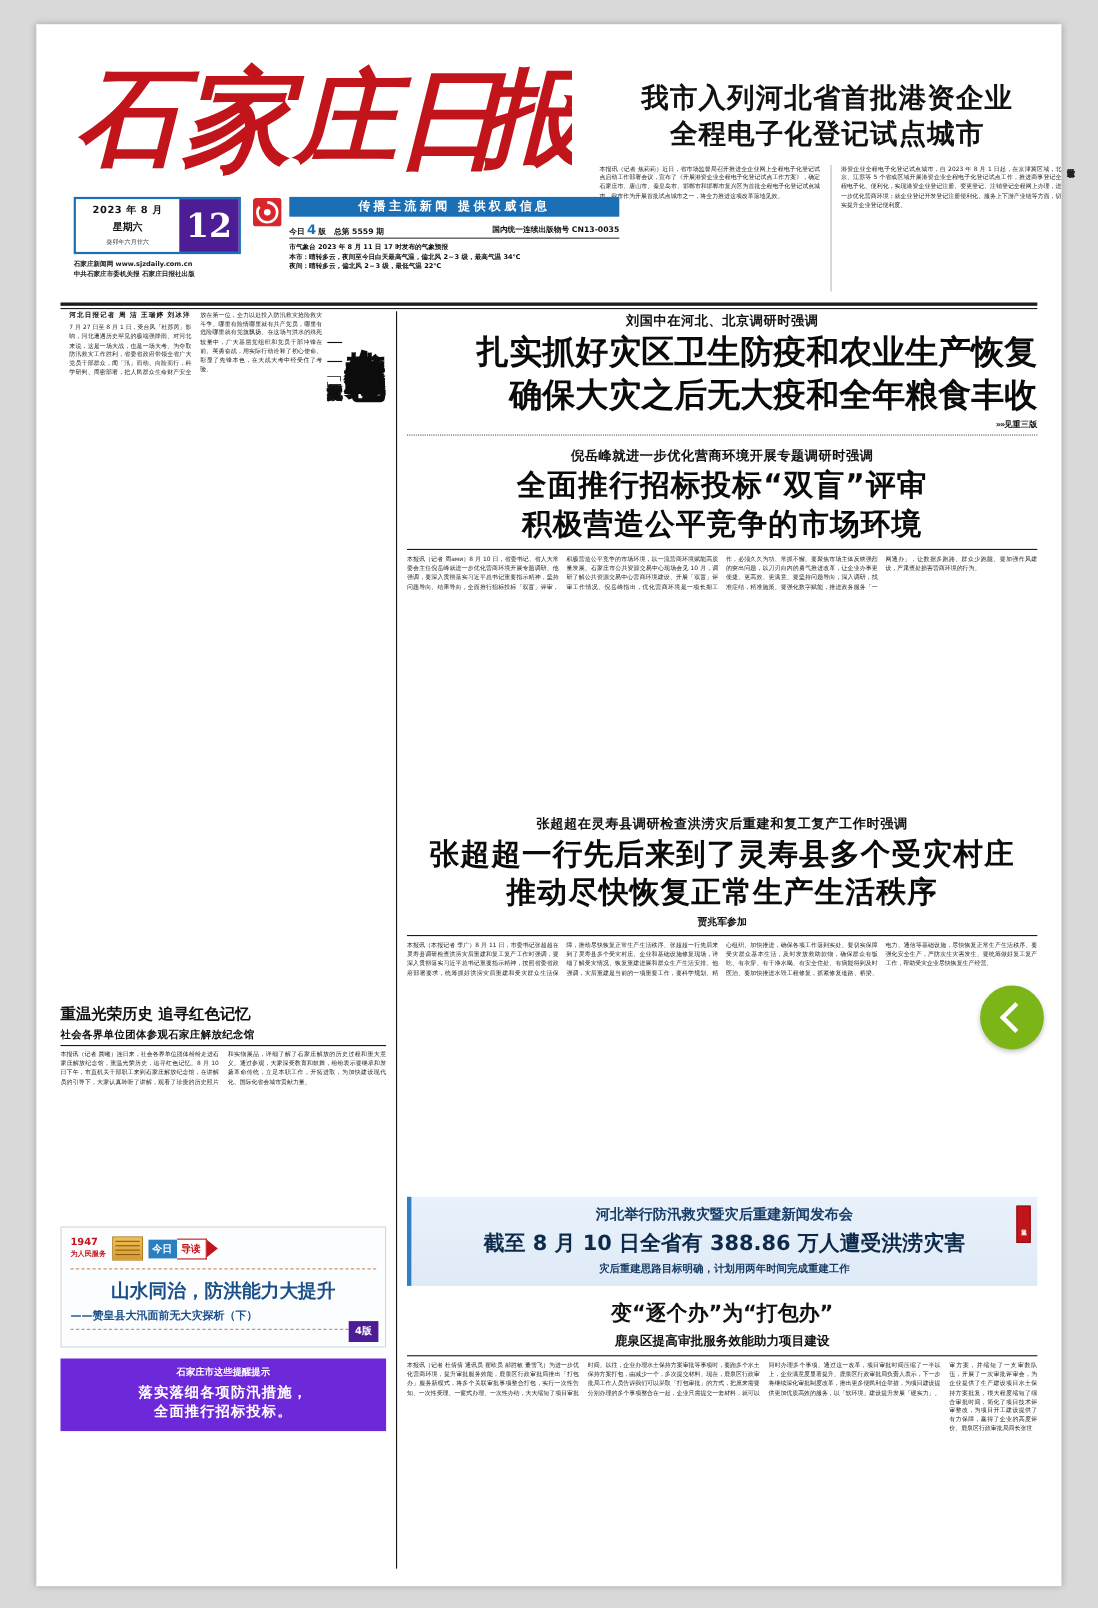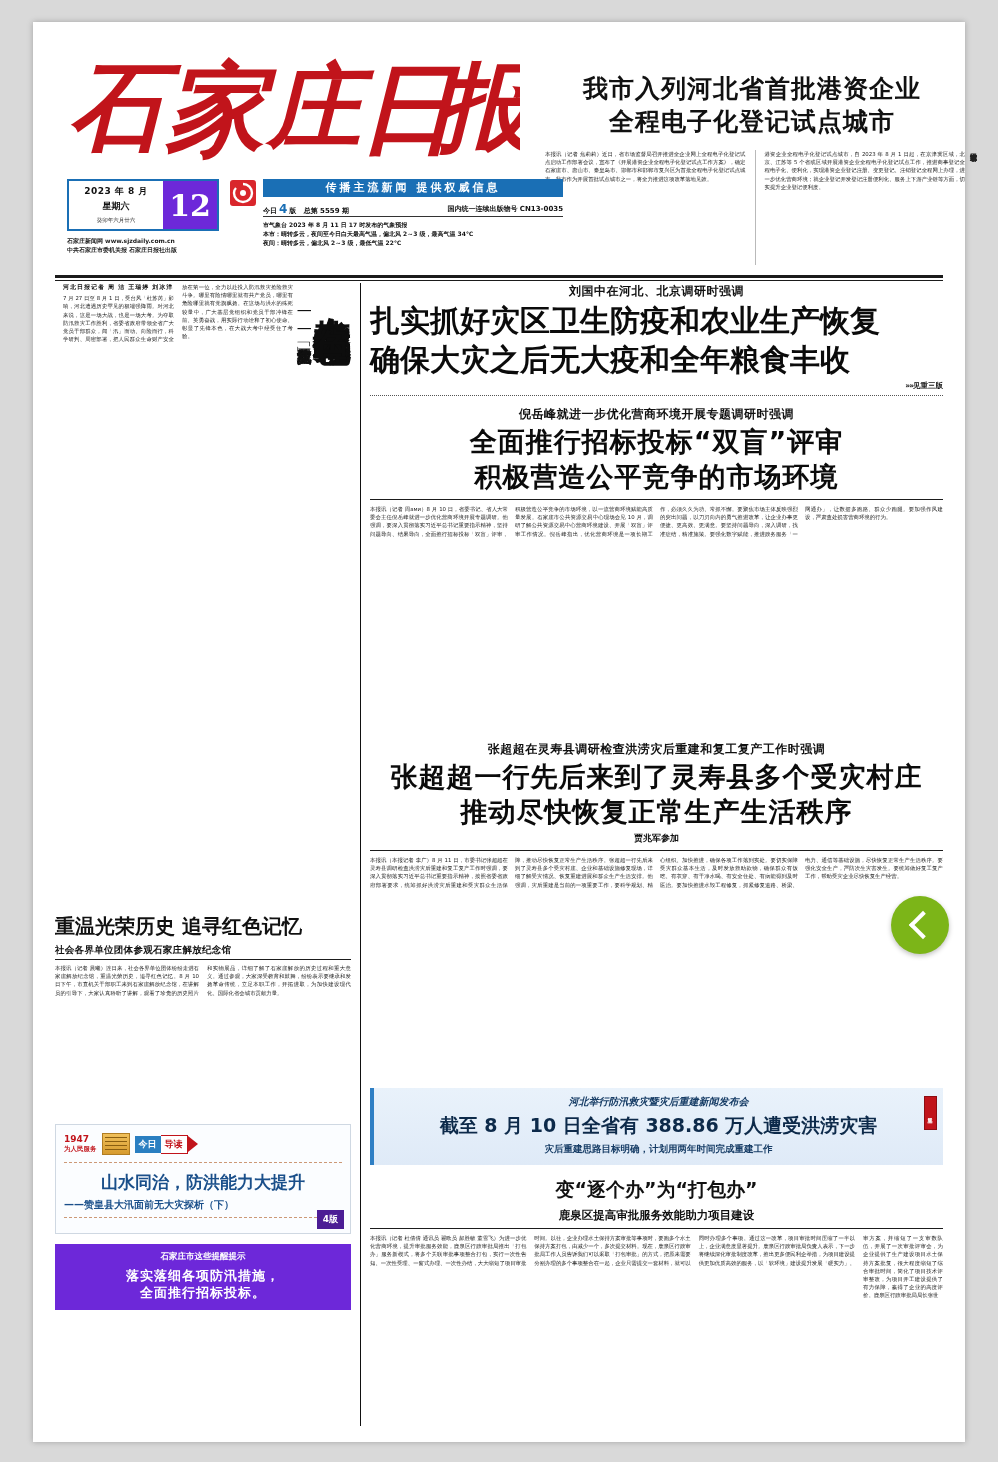--- a/index.html
+++ b/index.html
@@ -19,21 +19,21 @@
 
   .topart{position:absolute;left:490px;top:110px;width:420px;height:115px;display:flex;gap:9px;}
   .topart .col{flex:1;}
   .vsep{width:1px;background:#b9b9b9;}
 
   .dateblk{position:absolute;left:12px;top:139px;width:152px;height:52px;border:2px solid #1a6fb5;box-sizing:border-box;display:flex;}
   .dateblk .dl{flex:1;padding:4px 2px 0;text-align:center;}
   .dateblk .dl .d1{font-size:9px;font-weight:bold;color:#111;letter-spacing:.5px;}
   .dateblk .dl .d2{font-size:9px;font-weight:bold;color:#111;margin-top:2px;}
   .dateblk .dl .d3{font-size:6px;color:#333;margin-top:3px;transform:scale(.92);}
-  .dateblk .dr{width:54px;background:#6d28d9;color:#fff;font-size:30px;font-weight:bold;display:flex;align-items:center;justify-content:center;font-family:"DejaVu Serif","Liberation Serif",serif;}
+  .dateblk .dr{width:54px;background:#4c1d95;color:#fff;font-size:30px;font-weight:bold;display:flex;align-items:center;justify-content:center;font-family:"DejaVu Serif","Liberation Serif",serif;}
   .issuer{position:absolute;left:12px;top:196px;width:200px;font-size:6px;line-height:9px;color:#222;font-weight:bold;}
 
   .logo-dot{position:absolute;left:175px;top:140px;width:26px;height:26px;}
   .bluebar{position:absolute;left:208px;top:139px;width:300px;height:18px;background:#1a6fb5;color:#fff;font-size:11px;font-weight:bold;letter-spacing:3px;text-align:center;line-height:18px;}
   .issueline{position:absolute;left:208px;top:162px;width:300px;display:flex;justify-content:space-between;align-items:center;font-size:7px;font-weight:bold;color:#111;}
   .issueline .big{color:#1a6fb5;font-size:12px;padding:0 2px;}
   .ruleline{position:absolute;left:208px;top:176px;width:300px;height:1px;background:#333;}
   .weather{position:absolute;left:208px;top:180px;width:302px;font-size:6px;line-height:9px;color:#111;font-weight:bold;}
   .sidevert{position:absolute;left:913px;top:108px;writing-mode:vertical-rl;font-size:7px;line-height:10px;color:#222;font-weight:bold;height:110px;}
 
@@ -54,21 +54,21 @@
   .cols4{column-count:4;column-gap:7px;}
 
   
   .lead-wrap{display:flex;height:620px;}
   .vertical-title{writing-mode:vertical-rl;text-orientation:upright;font-weight:bold;font-size:38px;line-height:1.02;letter-spacing:1px;color:#0d0d0d;font-family:"DejaVu Sans","Liberation Sans",sans-serif;padding-top:4px;}
   .vertical-sub{writing-mode:vertical-rl;text-orientation:upright;font-size:15px;line-height:1.15;color:#111;margin-left:2px;padding-top:18px;letter-spacing:0px;font-weight:500;}
   .lead-body{flex:1;padding-left:8px;}
   .byline{font-size:6px;font-weight:bold;color:#111;margin-bottom:3px;letter-spacing:1px;}
 
   .sec2{margin-top:10px;}
-  .h2-main{font-size:20px;font-weight:bold;color:#111;letter-spacing:0px;}
+  .h2-main{font-size:14px;font-weight:bold;color:#111;letter-spacing:0px;}
   .h2-sub{font-size:9.5px;font-weight:bold;color:#111;margin-top:4px;letter-spacing:.3px;}
 
   
   .promo{margin-top:12px;border:1px solid #cfd8e2;background:#fbfdff;padding:6px 8px 10px;position:relative;}
   .promo-top{display:flex;align-items:center;gap:5px;height:26px;}
   .brand1947{font-size:9px;font-weight:bold;color:#c1141b;line-height:10px;}
   .brand1947 .s{font-size:6.5px;display:block;}
   .minipaper{width:26px;height:20px;background:linear-gradient(180deg,#f0c05a,#d69b2f);border:1px solid #b07d22;position:relative;}
   .minipaper:after{content:"";position:absolute;left:2px;top:3px;right:2px;height:1px;background:#8a5e10;box-shadow:0 4px 0 #8a5e10,0 8px 0 #8a5e10,0 12px 0 #8a5e10;}
   .todaytag{display:flex;align-items:center;height:17px;}
@@ -79,29 +79,29 @@
   .promo-h{font-size:17px;font-weight:bold;color:#1a4f8a;text-align:center;margin:8px 0 4px;}
   .promo-s{font-size:10px;font-weight:bold;color:#1a4f8a;}
   .pagebadge{position:absolute;right:6px;bottom:4px;background:#4c1d95;color:#fff;font-size:9px;font-weight:bold;padding:3px 6px;}
 
   .bluebox{margin-top:10px;background:#6d28d9;color:#fff;padding:7px 8px 9px;text-align:center;}
   .bluebox .t1{font-size:8.5px;font-weight:bold;margin-bottom:4px;}
   .bluebox .t2{font-size:13px;font-weight:bold;line-height:17px;letter-spacing:1px;}
 
   
   .shoulder{font-size:12px;font-weight:bold;text-align:center;color:#111;letter-spacing:.5px;}
-  .mainhead{font-size:30px;font-weight:bold;text-align:left;color:#0b0b0b;line-height:36px;letter-spacing:0px;margin-top:3px;white-space:nowrap;}
+  .mainhead{font-size:30px;font-weight:bold;text-align:right;color:#0b0b0b;line-height:36px;letter-spacing:0px;margin-top:3px;white-space:nowrap;}
   .mainhead2{font-size:27px;font-weight:bold;text-align:center;color:#0b0b0b;line-height:33px;letter-spacing:1px;margin-top:2px;white-space:nowrap;}
   .seepage{text-align:right;font-size:7.5px;font-weight:bold;color:#111;margin-top:3px;}
   .seepage .arrows{letter-spacing:-1px;}
   .dotrule{border-top:1px dotted #555;margin-top:4px;}
   .subname{text-align:center;font-size:9px;font-weight:bold;margin-top:4px;color:#111;}
 
   .banner{margin-top:10px;background:linear-gradient(180deg,#e9f2fb,#dfeaf7);border-left:4px solid #2f7fc4;padding:7px 10px 9px;text-align:center;position:relative;}
-  .banner .b1{font-size:10px;font-weight:bold;color:#173d66;font-style:italic;}
+  .banner .b1{font-size:13px;font-weight:bold;color:#173d66;}
   .banner .b2{font-size:19px;font-weight:bold;color:#0d2a4a;margin:4px 0 4px;letter-spacing:0px;}
   .banner .b3{font-size:9.5px;font-weight:bold;color:#173d66;}
   .seal{position:absolute;right:6px;top:8px;width:13px;height:34px;background:#c1141b;border:1px solid #8d0d12;color:#fff;font-size:5px;writing-mode:vertical-rl;text-align:center;line-height:13px;padding-top:2px;box-sizing:border-box;}
 
   .h3-main{font-size:19px;font-weight:bold;text-align:center;color:#111;margin-top:12px;}
   .h3-sub{font-size:11.5px;font-weight:bold;text-align:center;color:#111;margin-top:5px;}
 
   
   .fab{position:absolute;right:-6px;top:856px;width:58px;height:58px;border-radius:50%;background:#7cb518;display:flex;align-items:center;justify-content:center;box-shadow:0 2px 5px rgba(0,0,0,.25);}
   .fab .chev{width:16px;height:16px;border-left:4px solid #fff;border-bottom:4px solid #fff;transform:rotate(45deg);margin-left:6px;}

